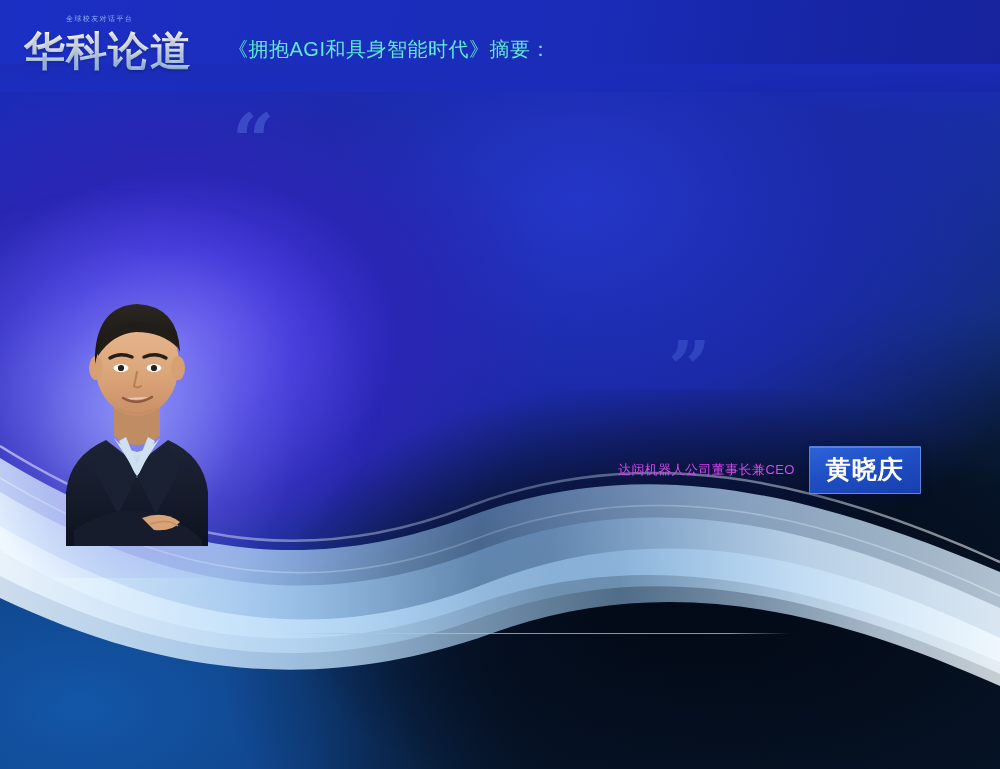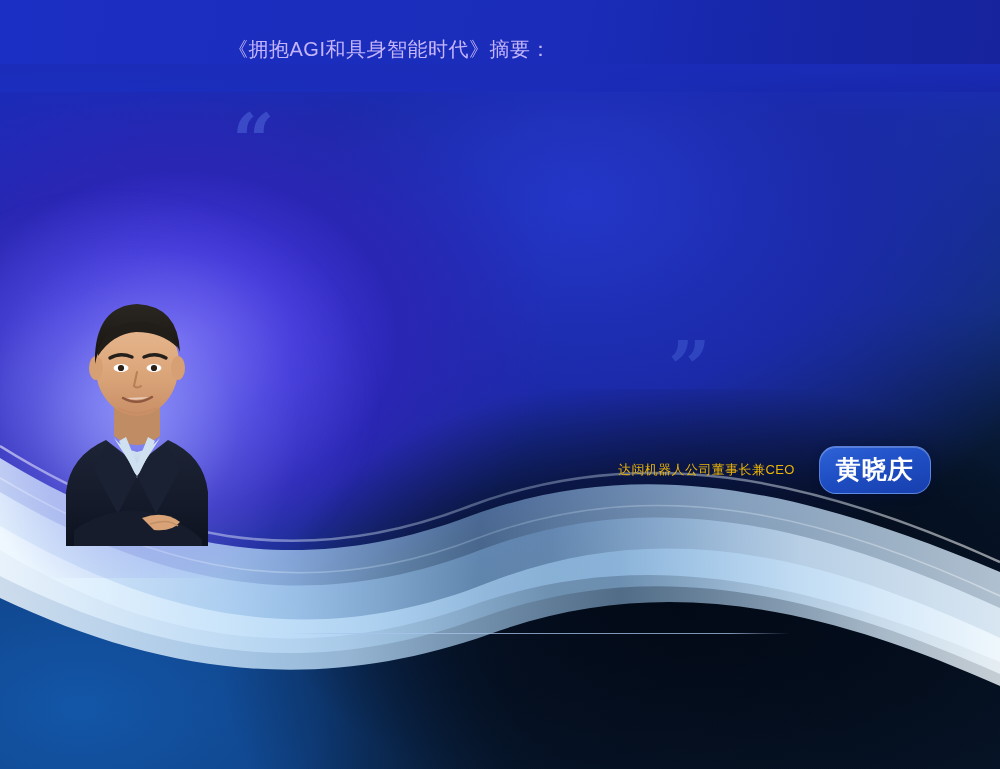--- a/index.html
+++ b/index.html
@@ -54,21 +54,21 @@
   .logo-main{
     position:absolute;left:0;top:10px;
     font-size:41px;font-weight:bold;letter-spacing:1px;
     background:linear-gradient(180deg,#ffffff 0%,#eaf3ff 42%,#b9d4f7 70%,#8fb9ee 100%);
     -webkit-background-clip:text;background-clip:text;color:transparent;
     text-shadow:0 2px 3px rgba(0,0,0,.18);
     font-family:"DejaVu Sans","Liberation Sans",sans-serif;
   }
   .header-sub{
     position:absolute;left:228px;top:36px;
-    font-size:20px;color:#c4b5fd;letter-spacing:.5px;white-space:nowrap;
+    font-size:20px;color:#5eead4;letter-spacing:.5px;white-space:nowrap;
   }
 
   
   .quote-open{
     position:absolute;left:232px;top:104px;
     font-size:74px;line-height:1;font-weight:bold;color:#4a5fd6;opacity:.62;
     font-family:"DejaVu Serif","Liberation Serif",serif;
   }
   .quote-close{
     position:absolute;left:668px;top:332px;
@@ -77,27 +77,27 @@
   }
   .quote{
     position:absolute;left:282px;top:108px;width:660px;
     font-size:55px;line-height:1.33;font-weight:bold;color:#ffffff;
     letter-spacing:.5px;text-shadow:0 2px 10px rgba(10,20,80,.45);
     font-family:"DejaVu Sans","Liberation Sans",sans-serif;
   }
 
   
   .attrib{position:absolute;left:618px;top:446px;display:flex;align-items:center;gap:14px;}
-  .attrib-role{font-size:13px;color:#eab308;letter-spacing:.4px;white-space:nowrap;}
+  .attrib-role{font-size:13px;color:#d946ef;letter-spacing:.4px;white-space:nowrap;}
   .attrib-name{
-    padding:6px 16px 7px;border-radius:17px;
+    padding:6px 16px 7px;border-radius:1px;
     background:linear-gradient(165deg,#2f63d8 0%,#1f4fc4 45%,#173fae 100%);
     border:1px solid rgba(160,195,255,.45);
     box-shadow:0 2px 8px rgba(0,10,50,.45), inset 0 1px 0 rgba(255,255,255,.22);
-    font-size:25px;font-weight:bold;color:#ffffff;white-space:nowrap;letter-spacing:1px;margin-left:10px;
+    font-size:25px;font-weight:bold;color:#ffffff;white-space:nowrap;letter-spacing:1px;
   }
 
   
   .portrait{position:absolute;left:22px;top:278px;width:230px;height:268px;}
   .portrait-glow{
     position:absolute;left:-46px;top:-30px;width:320px;height:330px;
     background:radial-gradient(ellipse at 50% 55%,rgba(170,180,255,.5) 0%,rgba(120,120,235,.2) 45%,rgba(80,80,210,0) 72%);
   }
   .portrait svg{position:absolute;left:0;top:0;}
 
@@ -151,20 +151,24 @@
 
       <path d="M0,28 C150,120 300,150 470,86 C640,24 800,58 1000,142 L1000,232 C800,148 640,116 470,176 C300,236 150,210 0,120 Z" fill="url(#wg1)" opacity="0.88"></path>
       <path d="M0,62 C160,156 310,186 480,120 C650,56 810,92 1000,178 L1000,244 C810,160 650,126 480,188 C310,250 160,226 0,146 Z" fill="url(#wg2)" opacity="0.8"></path>
       <path d="M0,96 C165,192 320,220 490,152 C660,86 820,124 1000,208 L1000,256 C820,176 660,142 490,204 C320,264 165,246 0,168 Z" fill="url(#wg3)" opacity="0.85"></path>
       <path d="M0,16 C150,110 300,142 470,76 C640,12 810,46 1000,132" fill="none" stroke="url(#wgThin)" stroke-width="2.5" opacity="0.7"></path>
       <path d="M0,48 C158,142 308,174 478,108 C648,44 816,80 1000,166" fill="none" stroke="url(#wgThin)" stroke-width="1.6" opacity="0.5"></path>
     </svg>
   </div>
 
   <div class="header">
+    <div class="logo">
+      <div class="logo-tag">全球校友对话平台</div>
+      <div class="logo-main">华科论道</div>
+    </div>
     <div class="header-sub">《拥抱AGI和具身智能时代》摘要：</div>
   </div>
 
   <div class="quote-open">“</div>
   <div class="quote-close">”</div>
 
   <div class="attrib">
     <span class="attrib-role">达闼机器人公司董事长兼CEO</span>
     <span class="attrib-name">黄晓庆</span>
   </div>

